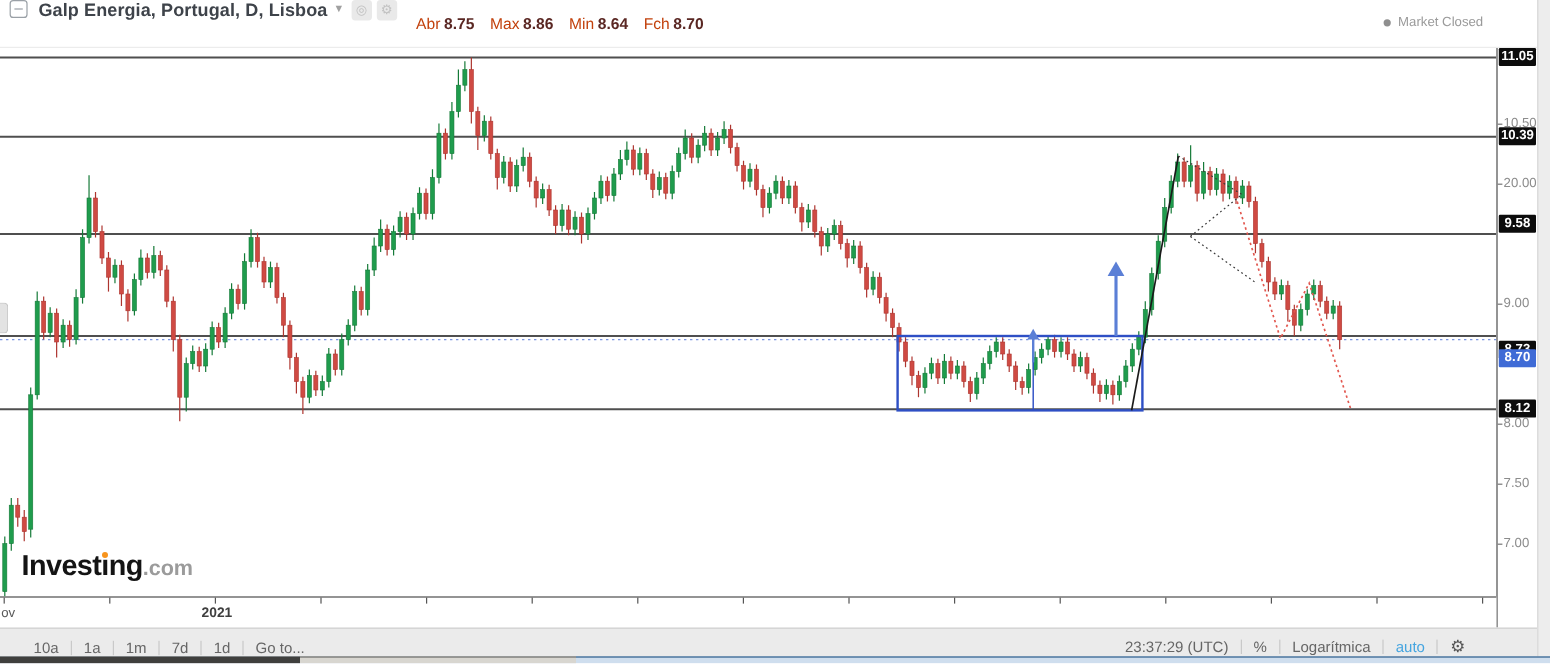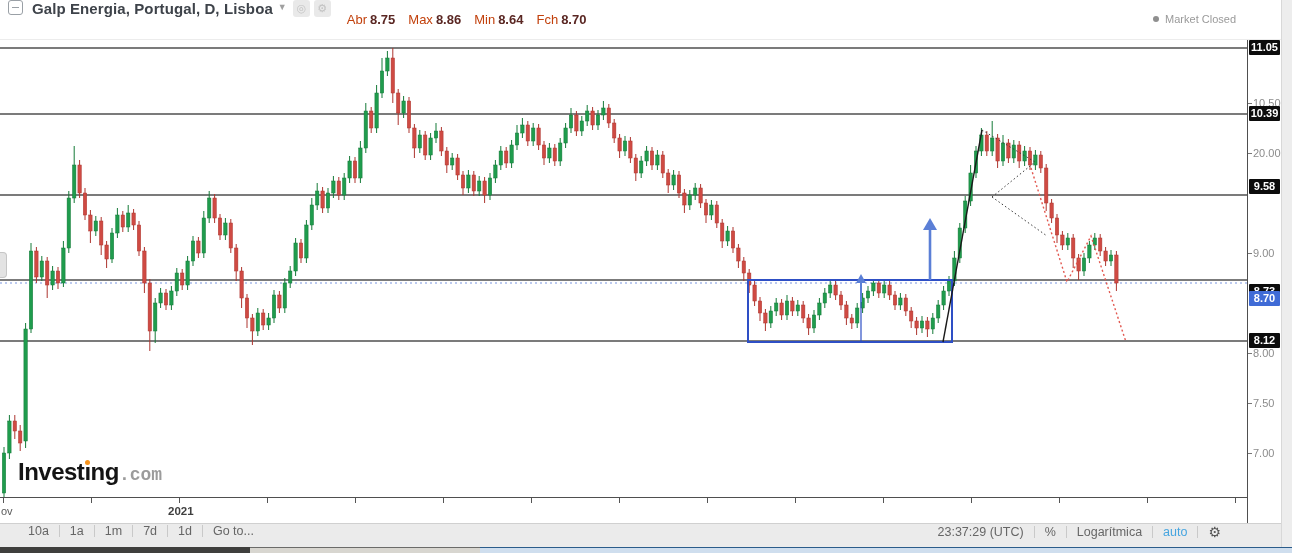--- a/index.html
+++ b/index.html
@@ -23,37 +23,37 @@
   
   #plot{position:absolute;left:0;top:40px;width:1247px;height:457px;background:#fff;cursor:crosshair;}
   #plot-svg{position:absolute;left:0;top:0;}
   #left-tab{position:absolute;left:0;top:212px;width:7px;height:26px;background:#e3e3e3;border:1px solid #c6c6c6;border-left:none;border-radius:0 4px 4px 0;}
 
   
   #watermark{position:absolute;left:18px;top:418px;white-space:nowrap;user-select:none;}
   .wm-main{font-size:24px;font-weight:800;color:#141414;letter-spacing:-.5px;}
   .wm-i{position:relative;}
   .wm-dot{position:absolute;left:1px;top:2px;width:5px;height:5px;border-radius:50%;background:#f7941d;}
-  .wm-com{font-size:18px;font-weight:700;color:#9b9b9b;font-family:Liberation Mono, monospace;}
+  .wm-com{font-size:18px;font-weight:700;color:#9b9b9b;}
 
   
   #price-axis{position:absolute;left:1247px;top:40px;width:34px;height:483px;background:#fff;border-left:1.5px solid #4f4f4f;}
   .ax-label{position:absolute;left:5px;width:30px;font-size:11px;color:#8c8c8c;}
   .ax-dash{position:absolute;left:0;width:4px;height:1px;background:#777;}
   .ax-badge{position:absolute;left:1px;min-width:31px;height:15px;background:#0c0c0c;color:#fff;font-size:11px;font-weight:700;text-align:center;line-height:15px;border-radius:1px;}
   .ax-badge.blue{background:#3f6bd6;}
 
   
   #time-axis{position:absolute;left:0;top:497px;width:1247px;height:32px;background:#fff;border-top:1.5px solid #4f4f4f;padding-left:45px;}
   .t-tick{position:absolute;top:0;width:1px;height:5px;background:#555;}
   .t-label{position:absolute;top:7px;font-size:11px;color:#5a5a5a;}
   .t-label.bold{font-weight:700;color:#3f3f3f;font-size:11.5px;}
 
   
-  #toolbar{position:absolute;left:0;top:523px;width:1281px;height:24px;background:#ebebeb;border-top:1px solid #d0d0d0;display:flex;align-items:flex-start;font-size:12.5px;color:#666;}
+  #toolbar{position:absolute;left:0;top:523px;width:1281px;height:24px;background:#ebebeb;border-top:1px solid #d0d0d0;display:flex;align-items:flex-end;font-size:12.5px;color:#666;}
   #toolbar-left{display:flex;align-items:center;padding-left:18px;}
   #toolbar-right{margin-left:auto;display:flex;align-items:center;padding-right:56px;}
   .tb-item{margin:0 10px;cursor:pointer;white-space:nowrap;}
   .tb-sep{width:1px;height:12px;background:#c9c9c9;}
   .tb-auto{color:#46a5e0;}
   .tb-gear{font-size:14px;color:#555;margin:0 4px 0 10px;cursor:pointer;font-family:"DejaVu Sans",sans-serif;}
 
   
   #scroll-strip{position:absolute;left:1281px;top:0;width:11px;height:547px;background:#ededed;border-left:1px solid #d8d8d8;}
   #sliver{position:absolute;left:0;top:547px;width:1292px;height:6px;background:#cfdeee;}

